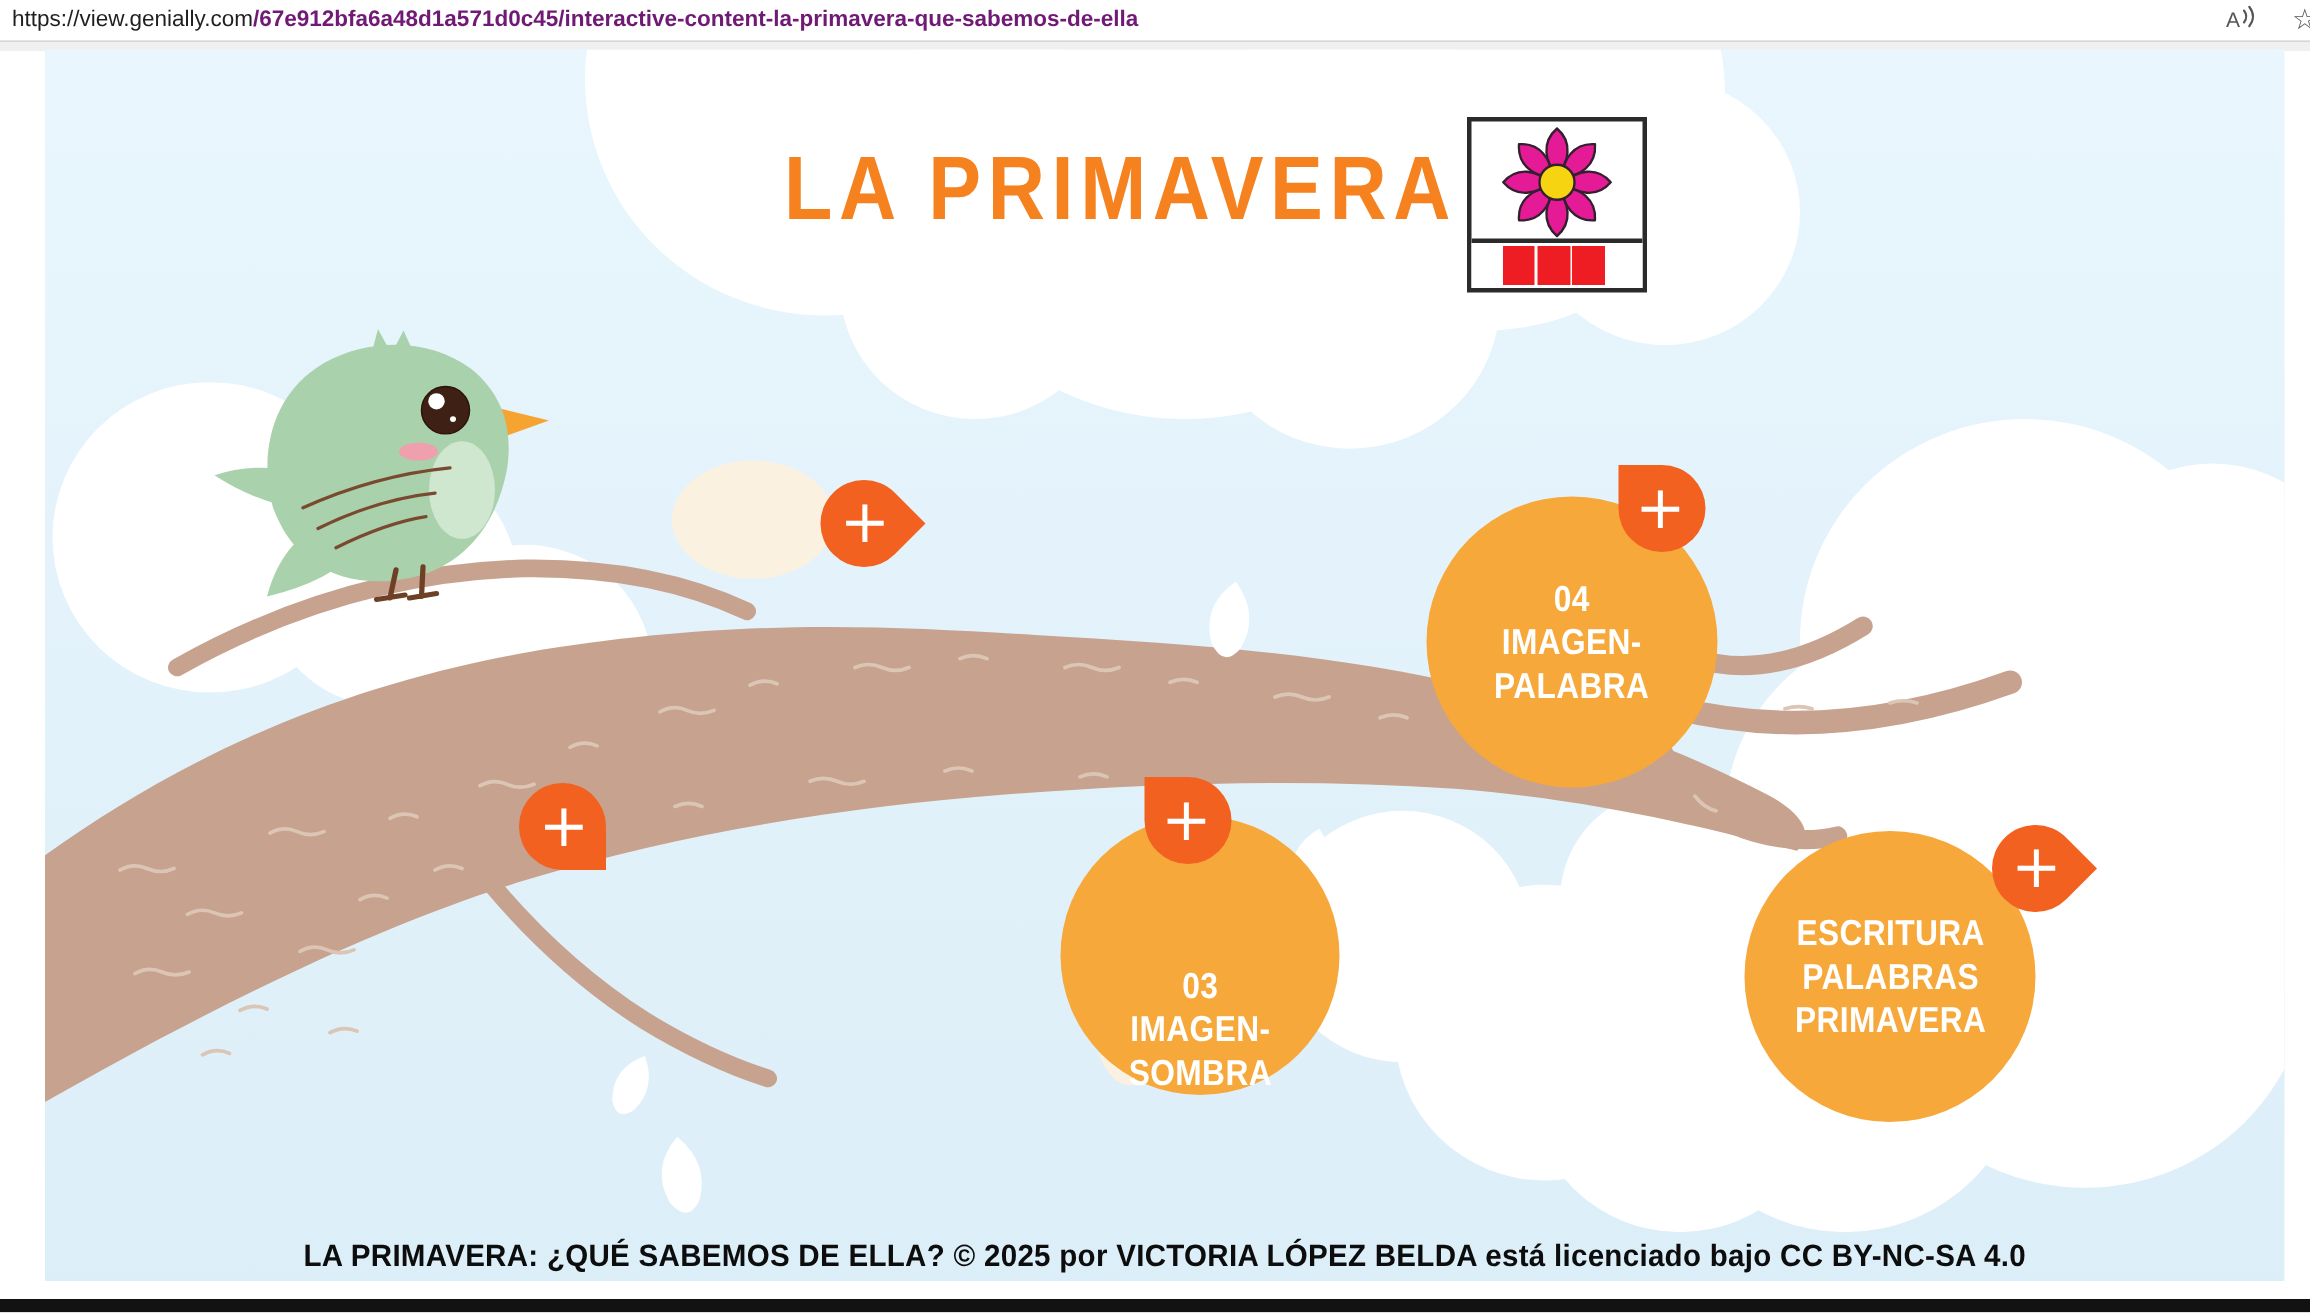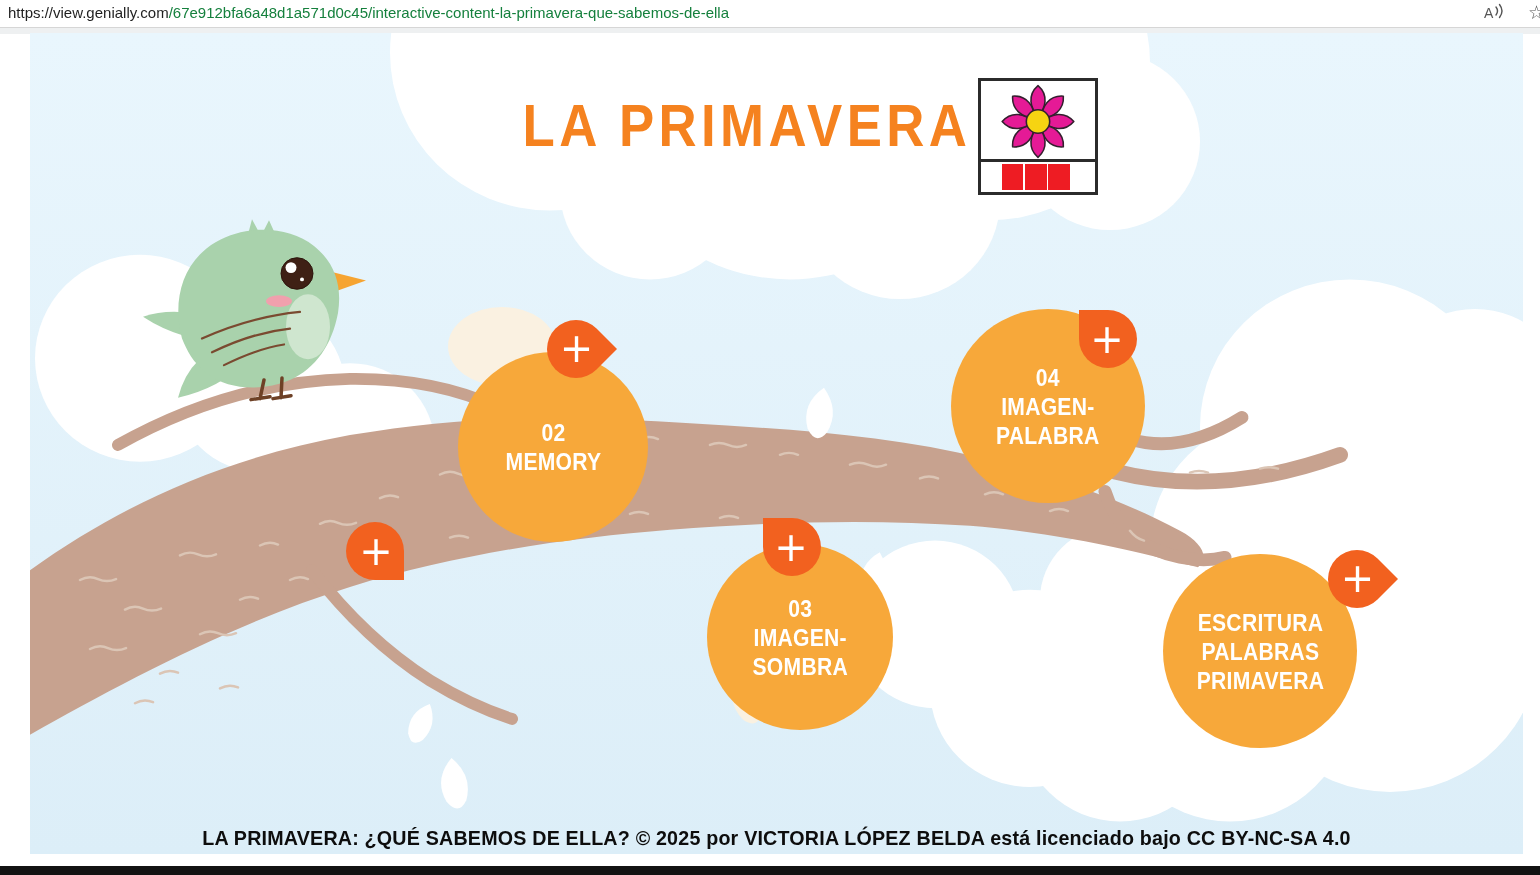--- a/index.html
+++ b/index.html
@@ -3,21 +3,21 @@
 <meta charset="utf-8">
 <style>
   html,body{margin:0;padding:0;background:#ffffff;}
   .page{position:relative;width:1540px;height:875px;overflow:hidden;background:#ffffff;
         font-family:"Liberation Sans",sans-serif;}
 
   
   .browser-bar{position:absolute;left:0;top:0;width:1540px;height:27px;background:#ffffff;overflow:hidden;}
   .url-text{position:absolute;left:8px;top:4px;font-size:15px;white-space:nowrap;}
   .url-domain{color:#1f1f1f;margin-top:22px;}
-  .url-path{color:#15803d;}
+  .url-path{color:#701a75;font-weight:bold;}
   .read-aloud{position:absolute;left:1482px;top:2px;width:24px;height:22px;color:#555;}
   .partial-star{position:absolute;left:1528px;top:1px;font-size:19px;color:#555;}
   .bar-sep{position:absolute;left:0;top:27px;width:1540px;height:6px;background:#eef0f1;border-top:1px solid #d6d6d6;}
 
   
   .canvas{position:absolute;left:30px;top:33px;width:1493px;height:821px;overflow:hidden;
           background:linear-gradient(#e9f6fd,#dceef8);}
   .scene{position:absolute;left:0;top:0;width:100%;height:100%;}
 
   
@@ -167,30 +167,26 @@
         </g>
         <circle cx="0" cy="0" r="15" fill="#f6d412" stroke="#33202e" stroke-width="2"></circle>
       </svg>
       <div class="picto-strip">
         <div class="picto-red r1"></div>
           <div class="picto-red r2"></div>
           <div class="picto-red r3"></div>
       </div>
     </div>
 
-    <div class="tc" style="left:428px;top:319px;width:190px;height:190px;">
-      <span class="tlabel">02
-MEMORY</span>
-    </div>
-    <div class="tc" style="left:677px;top:511px;width:186px;height:186px;">
+    <div class="tc" style="left:677px;top:511px;width:186px;height:186px;align-items:flex-end;">
       <span class="tlabel">03
 IMAGEN-
 SOMBRA</span>
     </div>
-    <div class="tc" style="left:921px;top:276px;width:194px;height:194px;">
+    <div class="tc" style="left:921px;top:298px;width:194px;height:194px;">
       <span class="tlabel">04
 IMAGEN-
 PALABRA</span>
     </div>
     <div class="tc" style="left:1133px;top:521px;width:194px;height:194px;">
       <span class="tlabel">ESCRITURA
 PALABRAS
 PRIMAVERA</span>
     </div>
 

